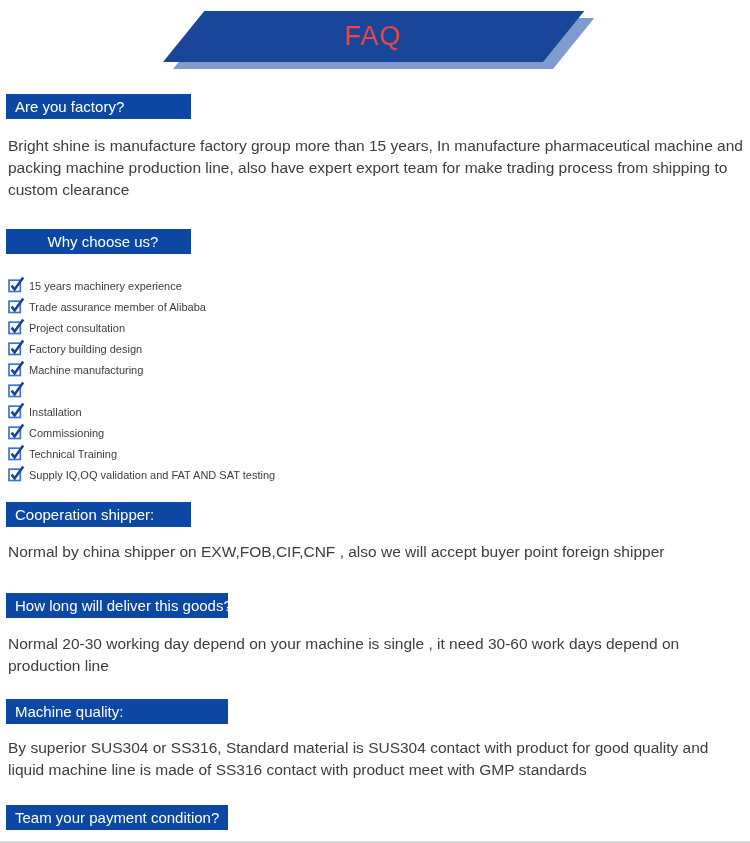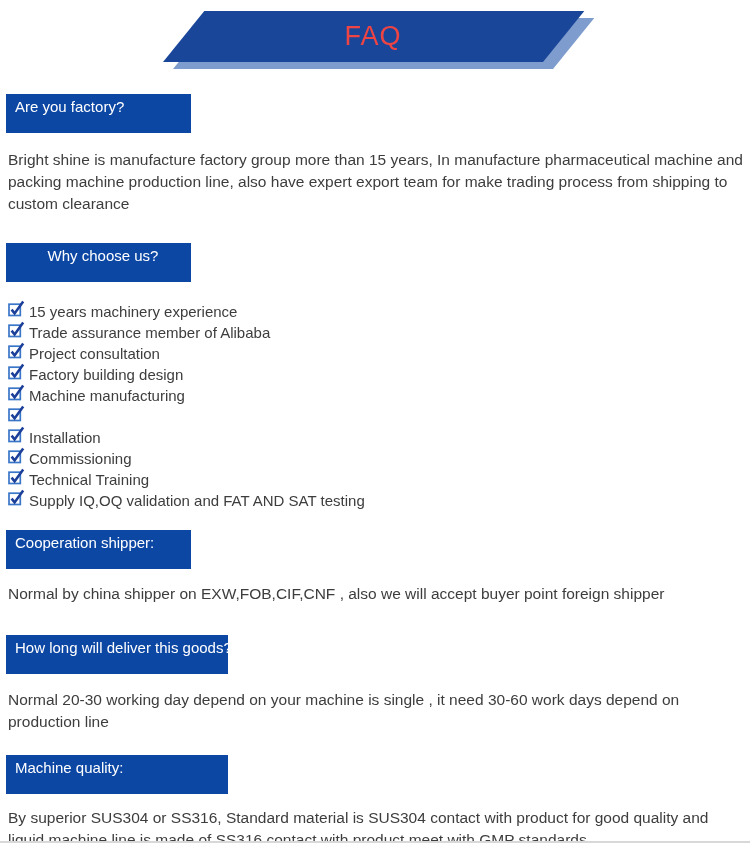--- a/index.html
+++ b/index.html
@@ -53,21 +53,21 @@
     left:20px;top:0;
     width:380px;height:43px;
     line-height:51px;
     text-align:center;
     color:#ef4444;
     font-size:27px;
     letter-spacing:1px;
   }
   
   .bar{
-    height:39px;
+    height:25px;
     line-height:25px;
     margin-left:6px;
     padding-left:9px;
     background:var(--bar-blue);
     color:#fff;
     font-size:15px;
     white-space:nowrap;
     overflow:hidden;
   }
   .bar-w1{width:185px;}
@@ -80,23 +80,23 @@
     line-height:22px;
     color:var(--body-text);
   }
   
   .checklist{
     list-style:none;
     margin-left:8px;
   }
   .checklist li{
     display:flex;
-    align-items:flex-start;
+    align-items:center;
     height:21px;
-    font-size:15px;
+    font-size:11px;
     color:var(--body-text);
   }
   .chk{
     flex:0 0 auto;
     margin-right:4px;
     margin-top:-3px;
     overflow:visible;
   }
   
   .mt-bar1{margin-top:25px;}

